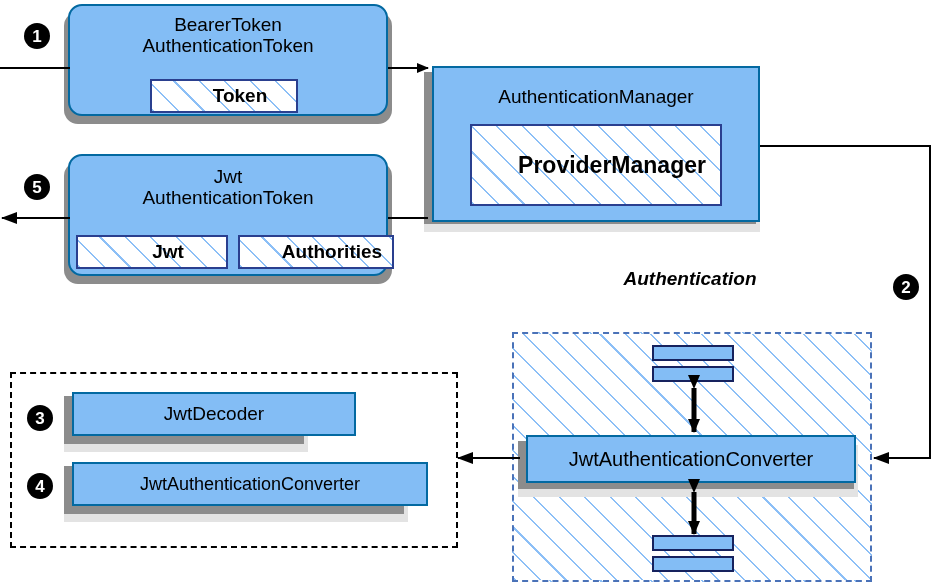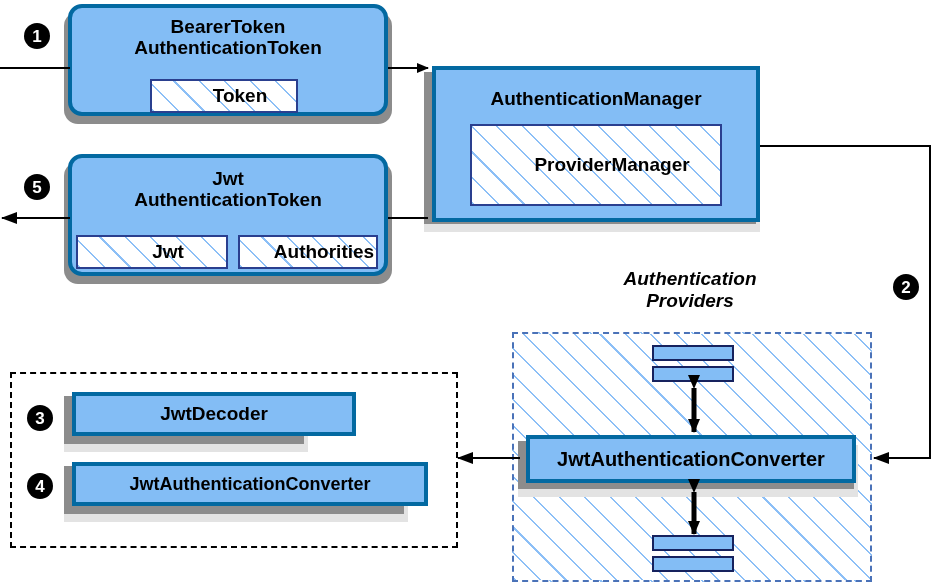--- a/index.html
+++ b/index.html
@@ -14,23 +14,23 @@
     background: #ffffff;
     font-family: "Liberation Sans", sans-serif;
     overflow: hidden;
   }
 
   
   .node {
     position: absolute;
     box-sizing: border-box;
     background: #83bdf5;
-    border: 4px solid #0369a1;
+    border: 2px solid #0369a1;
     color: #000000;
-    font-weight: bold;
+    font-weight: normal;
     display: flex;
     align-items: center;
     justify-content: center;
     text-align: center;
     line-height: 1.12;
     z-index: 6;
   }
   .rounded { border-radius: 14px; }
 
   
@@ -166,33 +166,32 @@
     <div>BearerToken</div>
     <div>AuthenticationToken</div>
   </div>
   <div class="hatch inner-slot" style="left:150px; top:79px; width:148px; height:34px; font-size:19px;">Token</div>
 
   <div class="shadow-light" style="left:424px; top:76px; width:336px; height:156px;"></div>
   <div class="shadow-dark" style="left:424px; top:72px; width:332px; height:152px;"></div>
   <div class="node" style="left:432px; top:66px; width:328px; height:156px; flex-direction:column; justify-content:flex-start; padding-top:18px; font-size:19px;">
     <div>AuthenticationManager</div>
   </div>
-  <div class="hatch inner-slot" style="left:470px; top:124px; width:252px; height:82px; font-size:19px;">ProviderManager</div>
+  <div class="hatch inner-slot" style="left:470px; top:124px; width:252px; height:82px; font-size:23px;">ProviderManager</div>
 
   <div class="shadow-dark rounded" style="left:64px; top:162px; width:328px; height:122px;"></div>
   <div class="node rounded" style="left:68px; top:154px; width:320px; height:122px; flex-direction:column; justify-content:flex-start; padding-top:10px; font-size:19px;">
     <div>Jwt</div>
     <div>AuthenticationToken</div>
   </div>
   <div class="hatch inner-slot" style="left:76px; top:235px; width:152px; height:34px; font-size:19px;">Jwt</div>
-  <div class="hatch inner-slot" style="left:238px; top:235px; width:140px; height:34px; font-size:19px;">Authorities</div>
+  <div class="hatch inner-slot" style="left:238px; top:235px; width:156px; height:34px; font-size:19px;">Authorities</div>
 
   <div class="plain-label" style="left:560px; top:268px; width:260px; font-size:19px;font-style:italic;">
     <div>Authentication</div>
-    <div>Providers</div>
   </div>
 
   <div class="hatch dashed-blue" style="left:512px; top:332px; width:360px; height:250px; z-index:1;"></div>
 
   <div class="bar" style="left:652px; top:345px; width:82px; height:16px;"></div>
   <div class="bar" style="left:652px; top:366px; width:82px; height:16px;"></div>
 
   <div class="shadow-light" style="left:518px; top:445px; width:340px; height:52px;"></div>
   <div class="shadow-dark" style="left:518px; top:441px; width:336px; height:48px;"></div>
   <div class="node" style="left:526px; top:435px; width:330px; height:48px; font-size:20px;">

